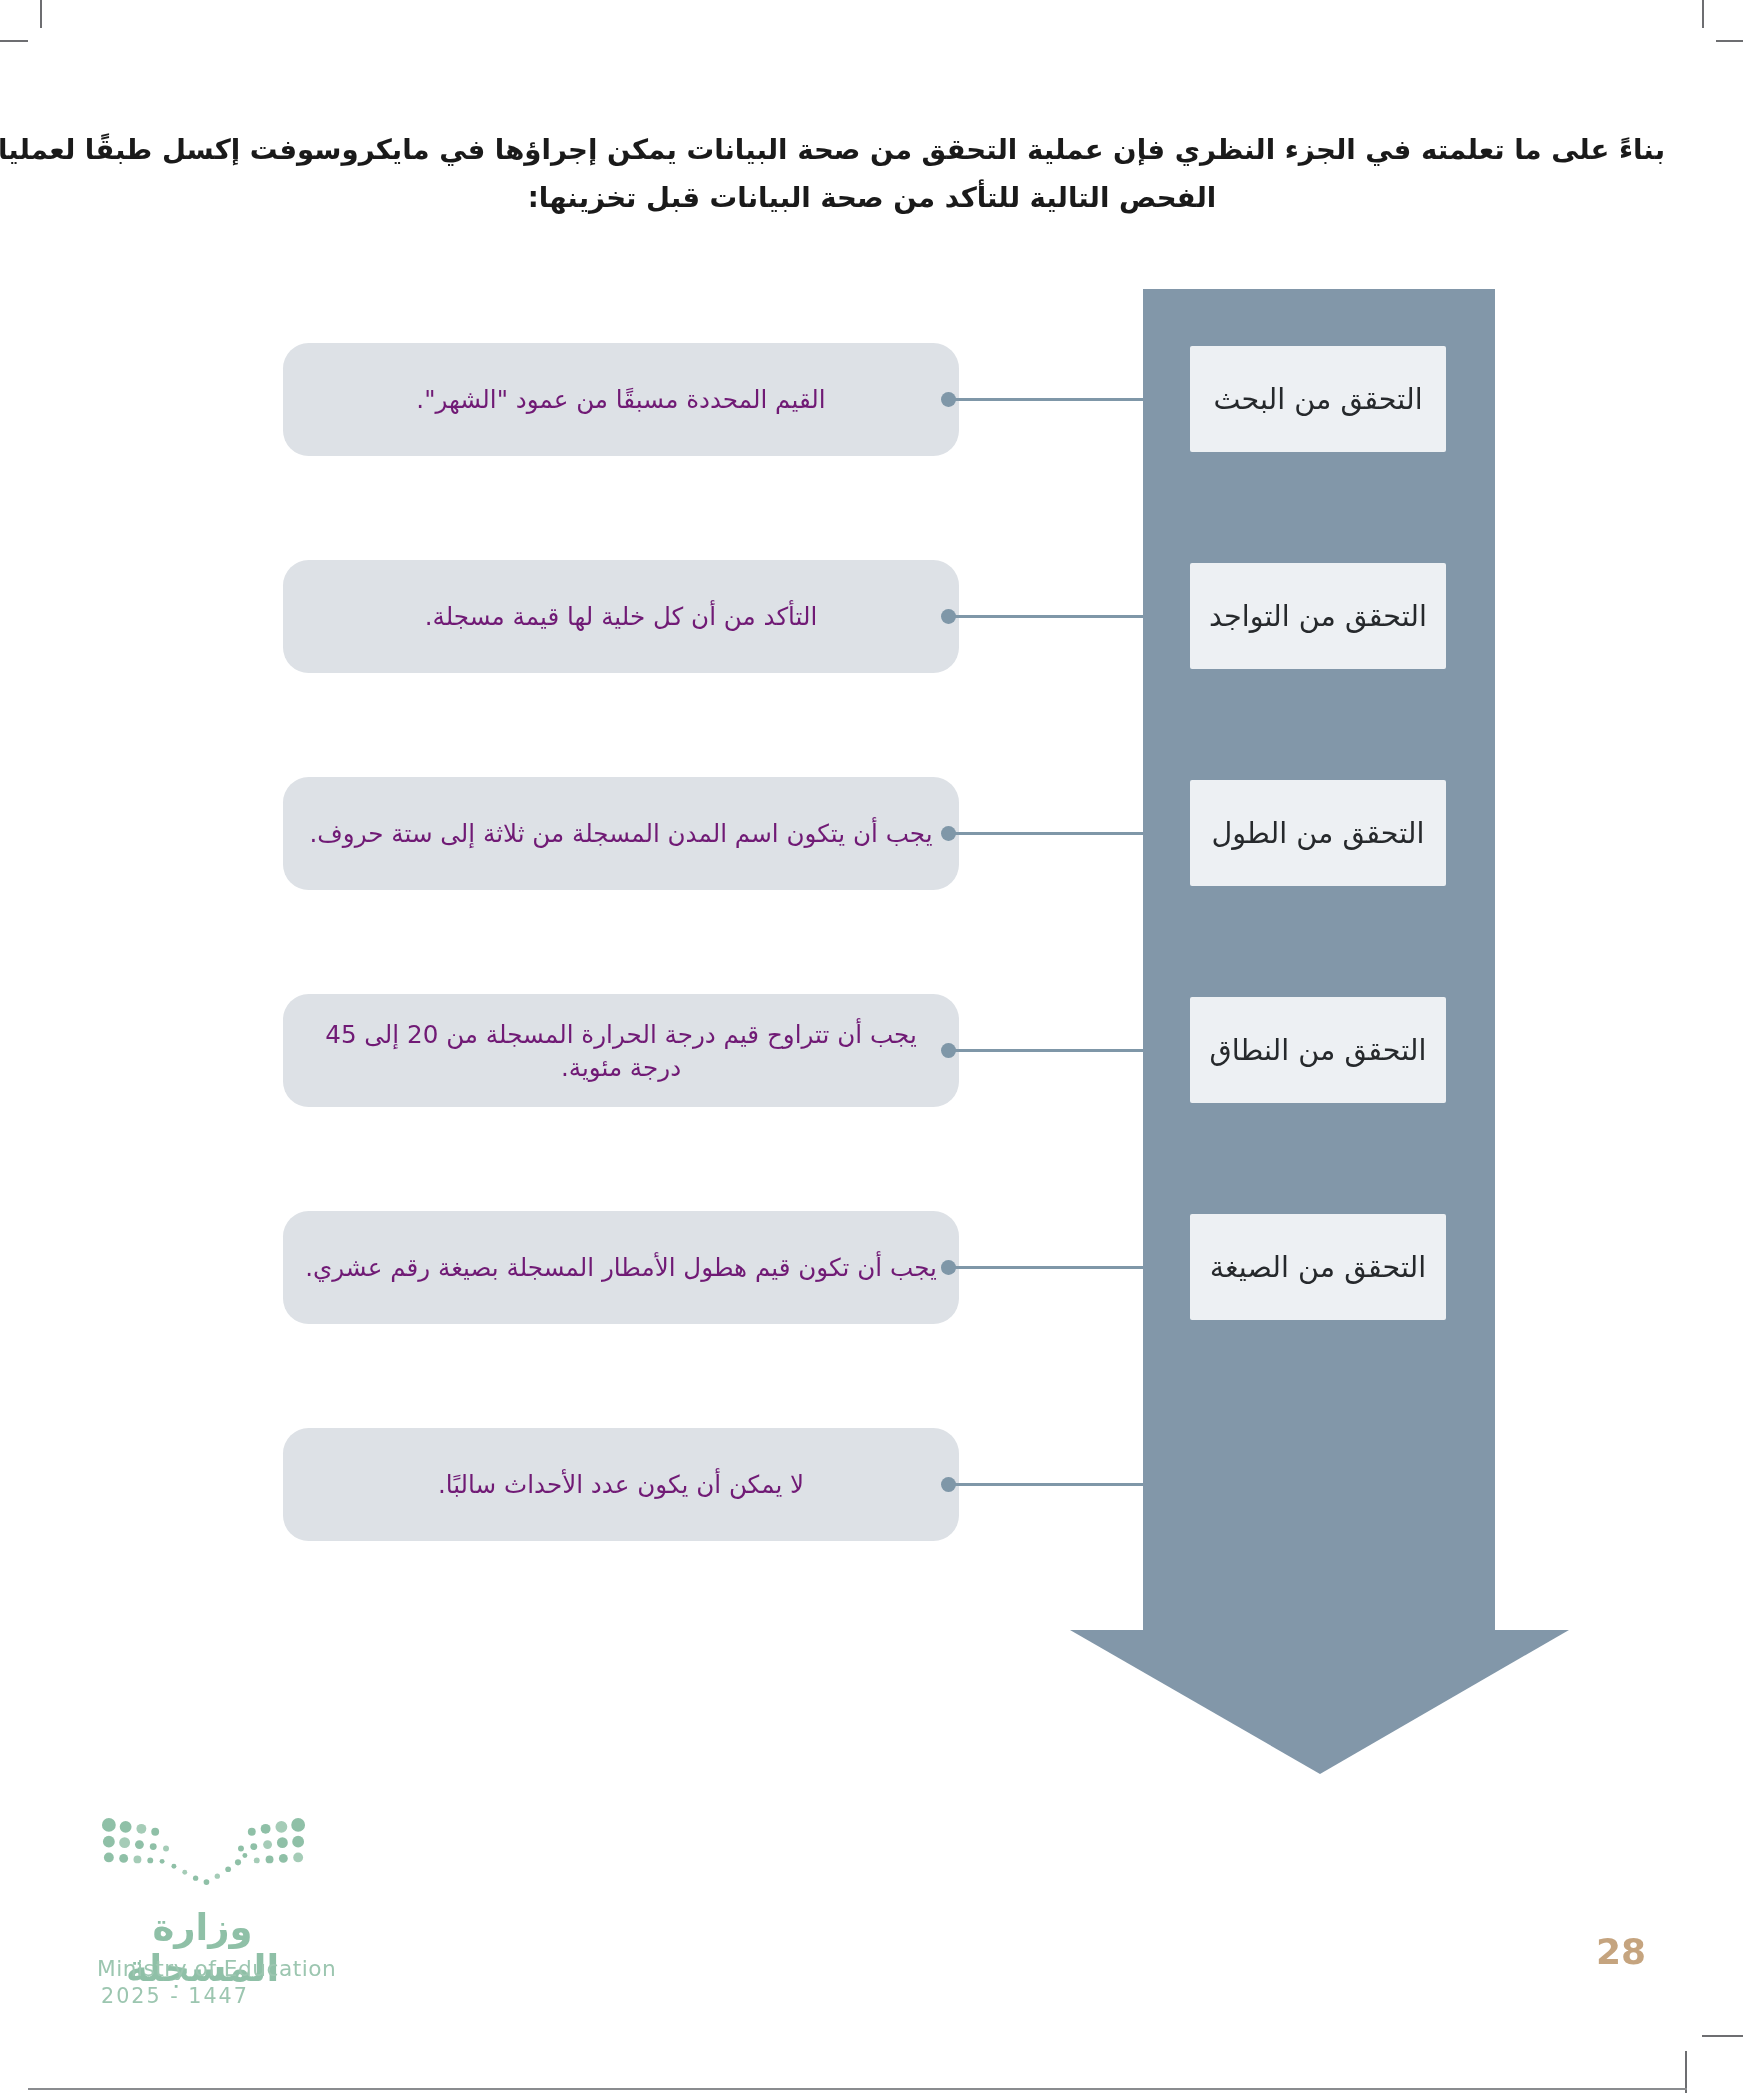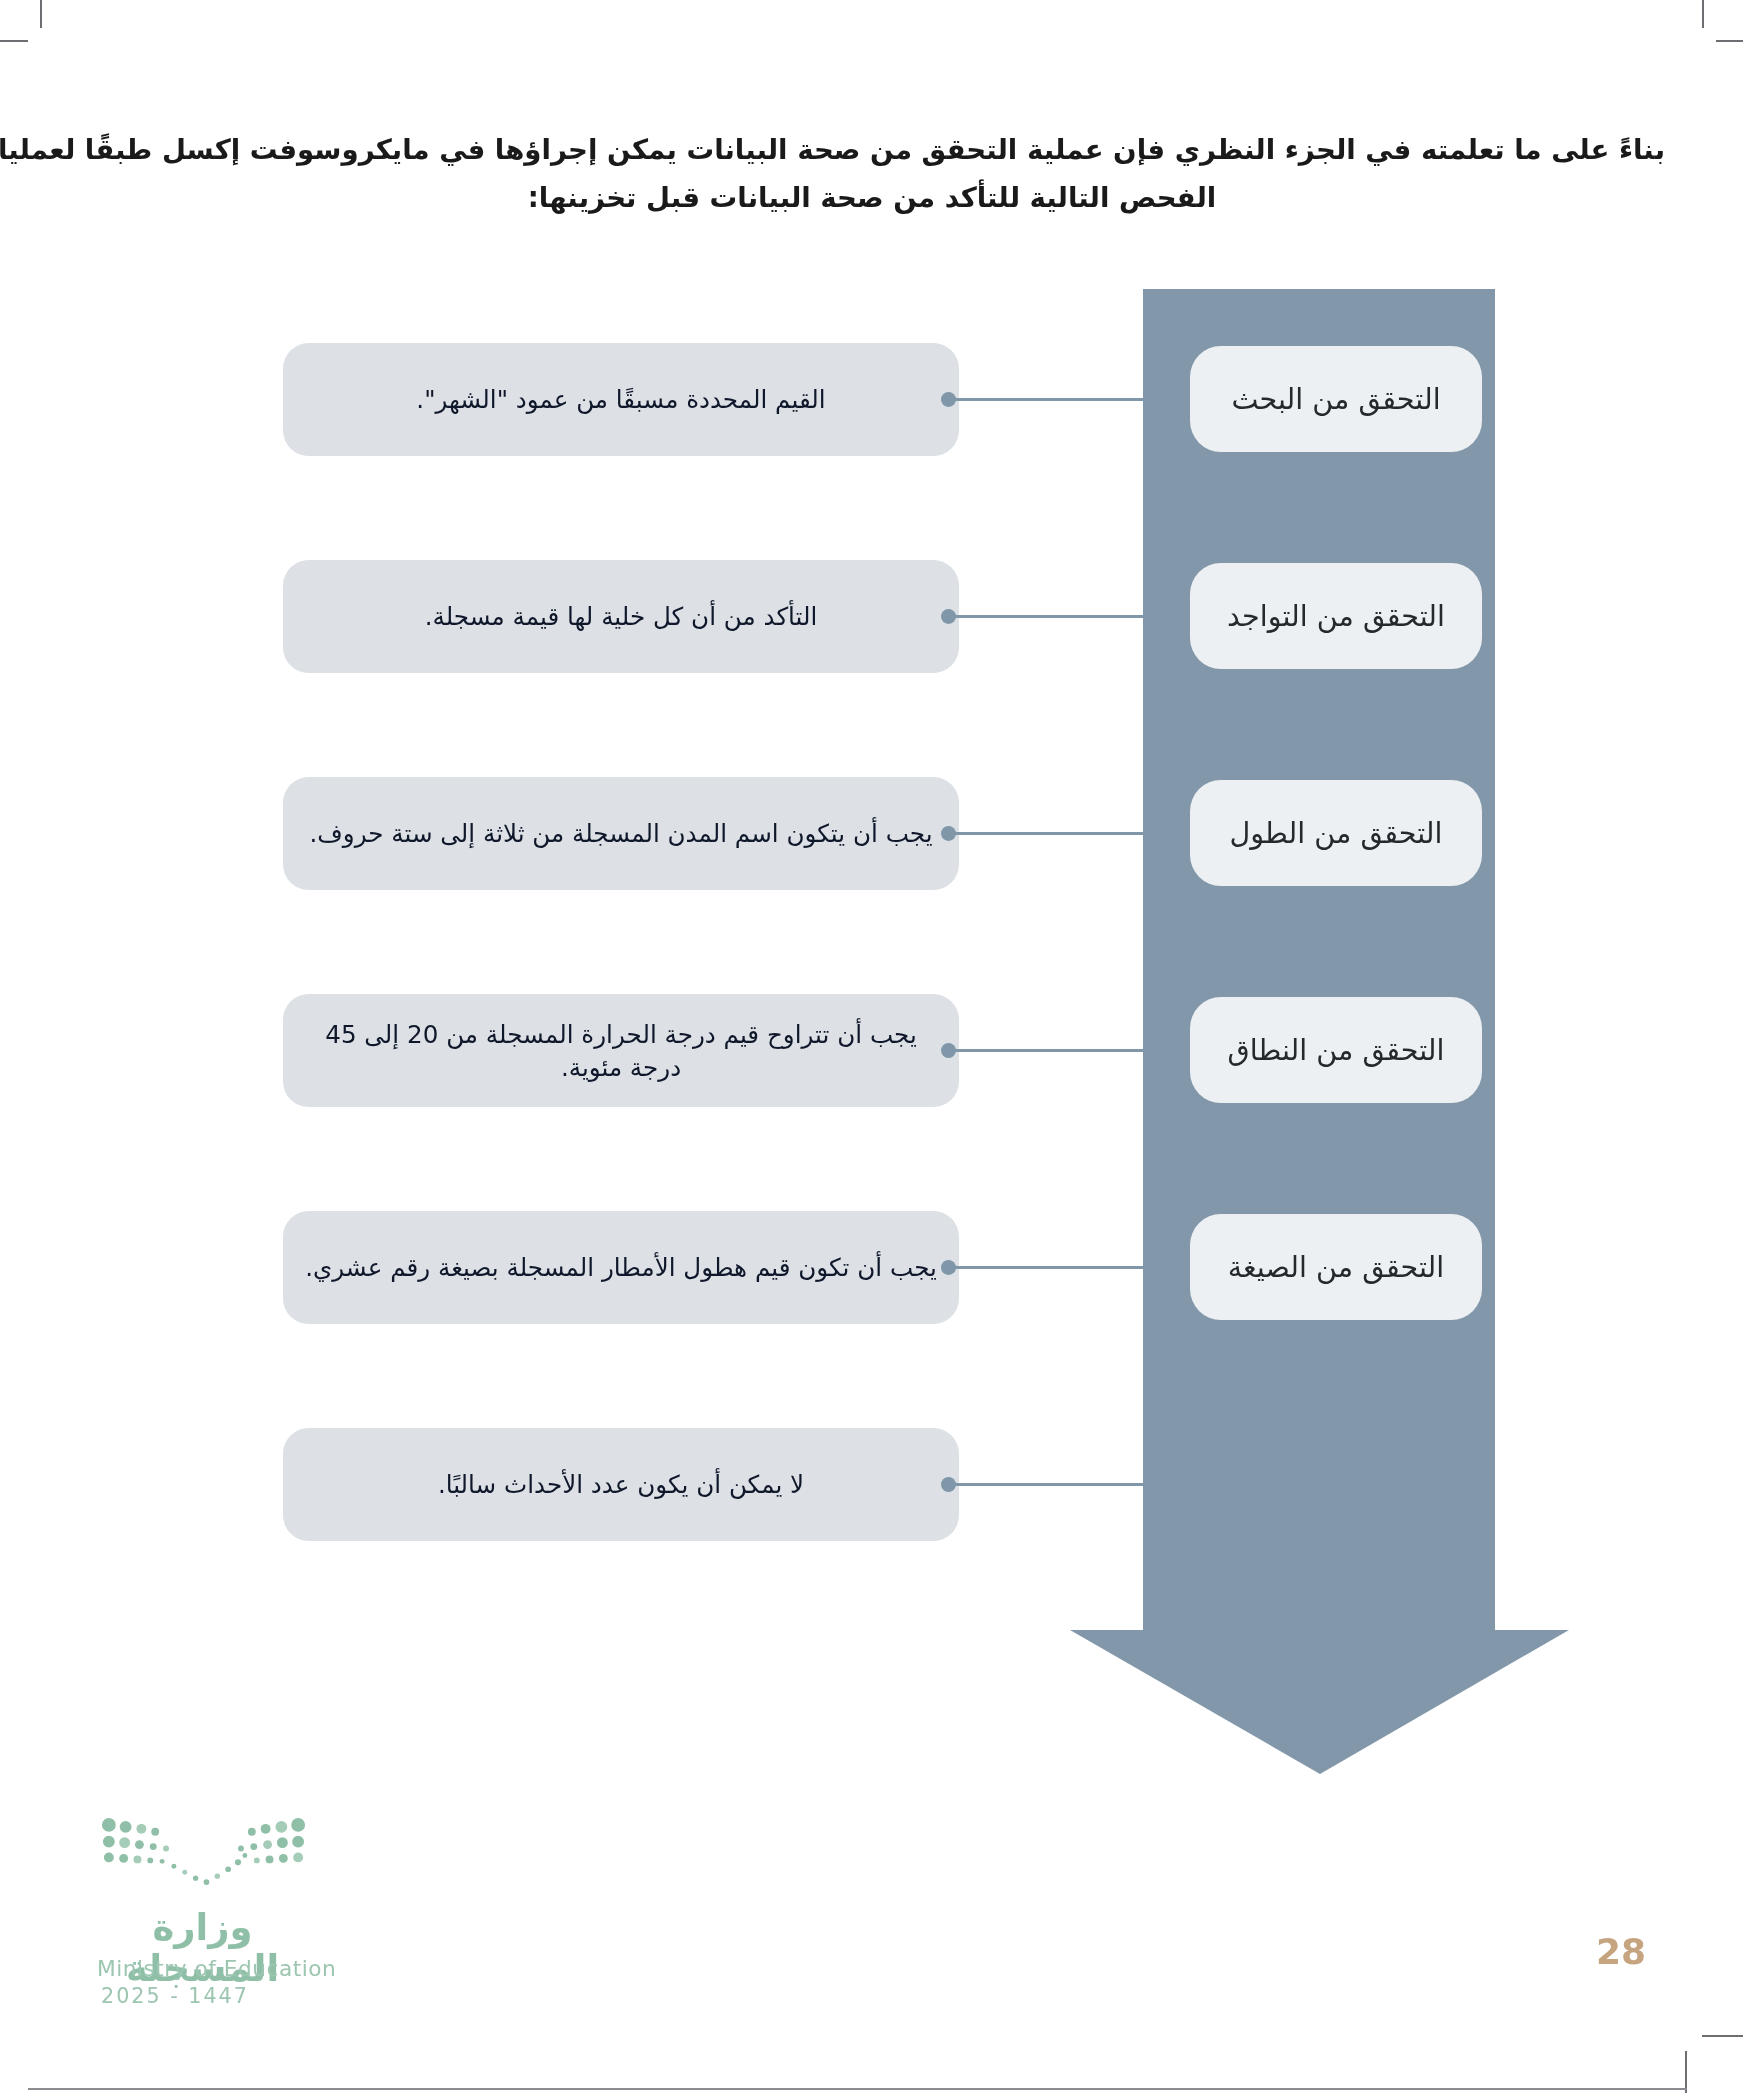--- a/index.html
+++ b/index.html
@@ -38,33 +38,33 @@
     border-top:144px solid var(--arrow,#8297a9);
   }
 
   
   .row { position:absolute; left:0; right:0; height:113px; top:calc(343px + var(--i) * 217px); }
   .desc-box {
     position:absolute; left:283px; top:0; width:676px; height:113px;
     background:var(--desc-box,#dde1e6); border-radius:25.6px;
     display:flex; align-items:center; justify-content:center;
     direction:rtl; text-align:center; font-size:24.6px; line-height:33px;
-    padding:0 15.8px; color:#0f172a;
+    padding:0 15.8px; color:#701a75;
   }
   .connector-line {
     position:absolute; left:948px; top:55px; width:195px; height:3px;
     background:var(--connector,#7f97a8);
   }
   .connector-dot {
     position:absolute; left:941px; top:49px; width:14.8px; height:14.8px;
     border-radius:50%; background:var(--connector,#7f97a8);
   }
   .label-box {
-    position:absolute; left:1190px; top:3px; width:292px; height:106px;
-    background:var(--label-box,#edf0f3); border-radius:31px;
+    position:absolute; left:1190px; top:3px; width:256px; height:106px;
+    background:var(--label-box,#edf0f3); border-radius:2px;
     display:flex; align-items:center; justify-content:center;
     direction:rtl; text-align:left; font-size:28.6px; color:#26292c;
   }
 
   
   .logo-dots { position:absolute; left:99px; top:1815px; width:209px; height:74px; }
   .logo-ar {
     position:absolute; left:95px; top:1907px; width:215px;
     direction:rtl; text-align:center; font-size:37px; line-height:41px;
     color:var(--logo,#8fc0a7); font-weight:bold; letter-spacing:1px;

